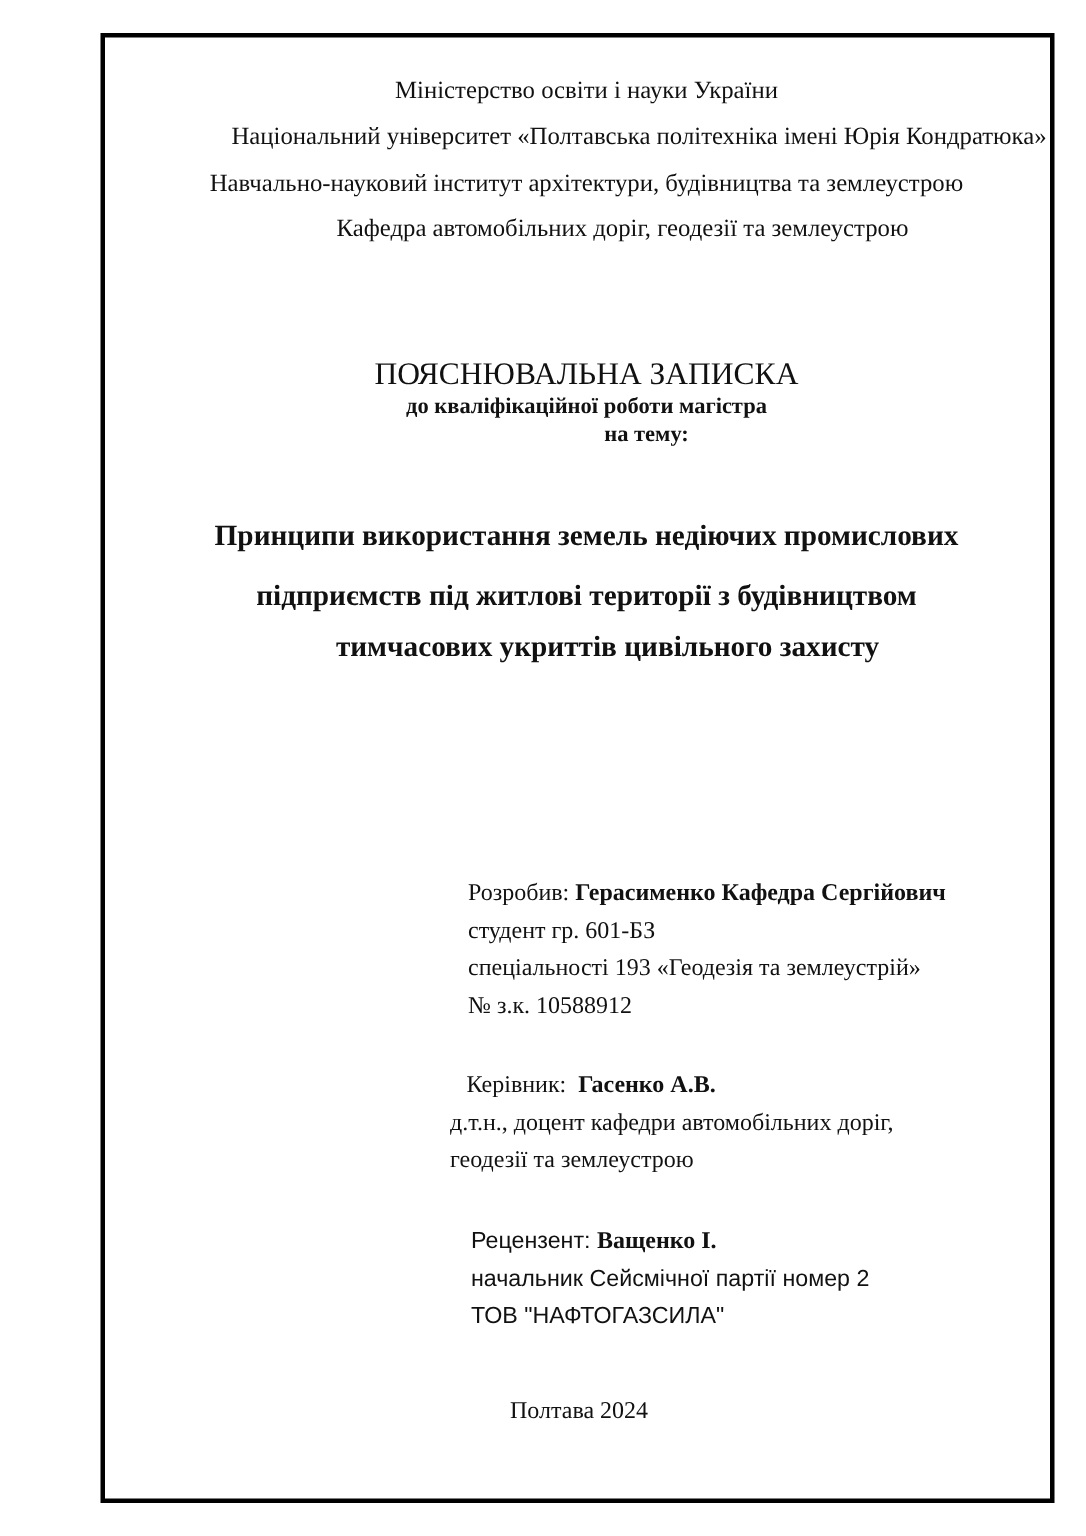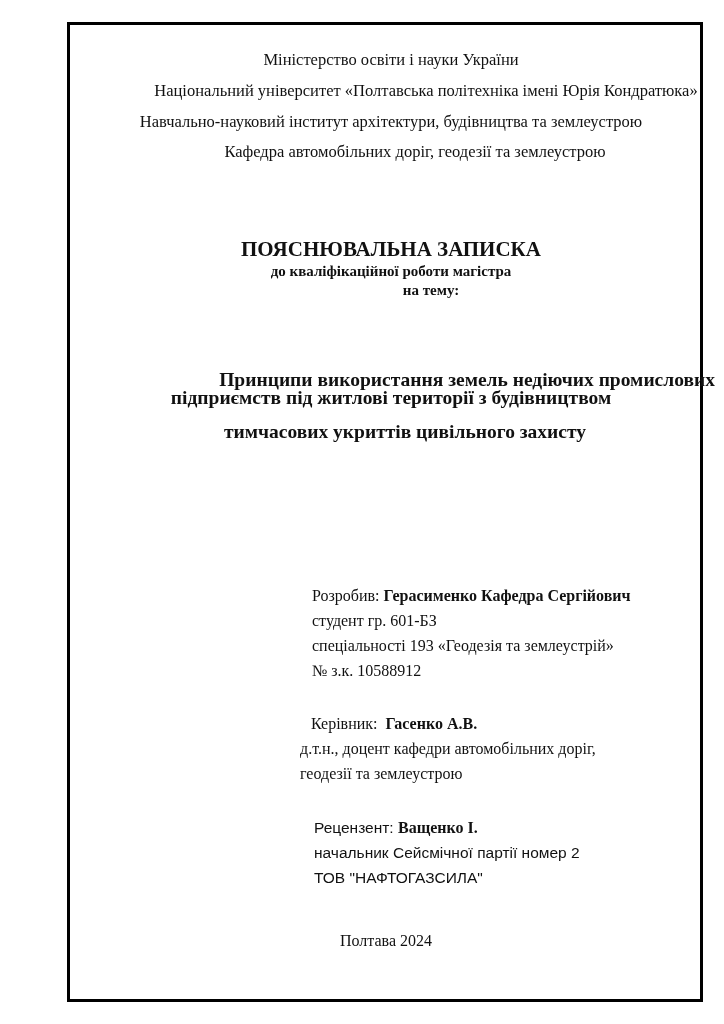--- a/index.html
+++ b/index.html
@@ -33,21 +33,21 @@
       left: 67px;
       width: 648px;
       text-align: center;
       white-space: nowrap;
     }
     .inst {
       font-size: 16.5px;
       line-height: 20px;
     }
     .doc-title {
-      font-weight: bold;
+      font-weight: normal;
       font-size: 21px;
       line-height: 24px;
     }
     .doc-sub {
       font-weight: bold;
       font-size: 15px;
       line-height: 18px;
     }
     .topic {
       font-weight: bold;
@@ -78,21 +78,21 @@
 
 <div class="center-line inst" style="top:50px;">Міністерство освіти і науки України</div>
 <div class="center-line inst" style="top:81px;padding-left:35px;">Національний університет «Полтавська політехніка імені Юрія Кондратюка»</div>
 <div class="center-line inst" style="top:112px;">Навчально-науковий інститут архітектури, будівництва та землеустрою</div>
 <div class="center-line inst" style="top:142px;padding-left:24px;">Кафедра автомобільних доріг, геодезії та землеустрою</div>
 
 <div class="center-line doc-title" style="top:237px;">ПОЯСНЮВАЛЬНА ЗАПИСКА</div>
 <div class="center-line doc-sub" style="top:262px;">до кваліфікаційної роботи магістра</div>
 <div class="center-line doc-sub" style="top:281px;margin-left:40px;">на тему:</div>
 
-<div class="center-line topic" style="top:368px;text-align:right;">Принципи використання земель недіючих промислових</div>
+<div class="center-line topic" style="top:346px;">Принципи використання земель недіючих промислових</div>
 <div class="center-line topic" style="top:386px;">підприємств під житлові території з будівництвом</div>
 <div class="center-line topic" style="top:420px;padding-left:14px;">тимчасових укриттів цивільного захисту</div>
 
 <div class="abs info" style="left:312px; top:586px;">
   <span>Розробив: </span><b>Герасименко Кафедра Сергійович</b>
 </div>
 <div class="abs info" style="left:312px; top:611px;">студент гр. 601-БЗ</div>
 <div class="abs info" style="left:312px; top:636px;">спеціальності 193 «Геодезія та землеустрій»</div>
 <div class="abs info" style="left:312px; top:661px;">№ з.к. 10588912</div>
 

